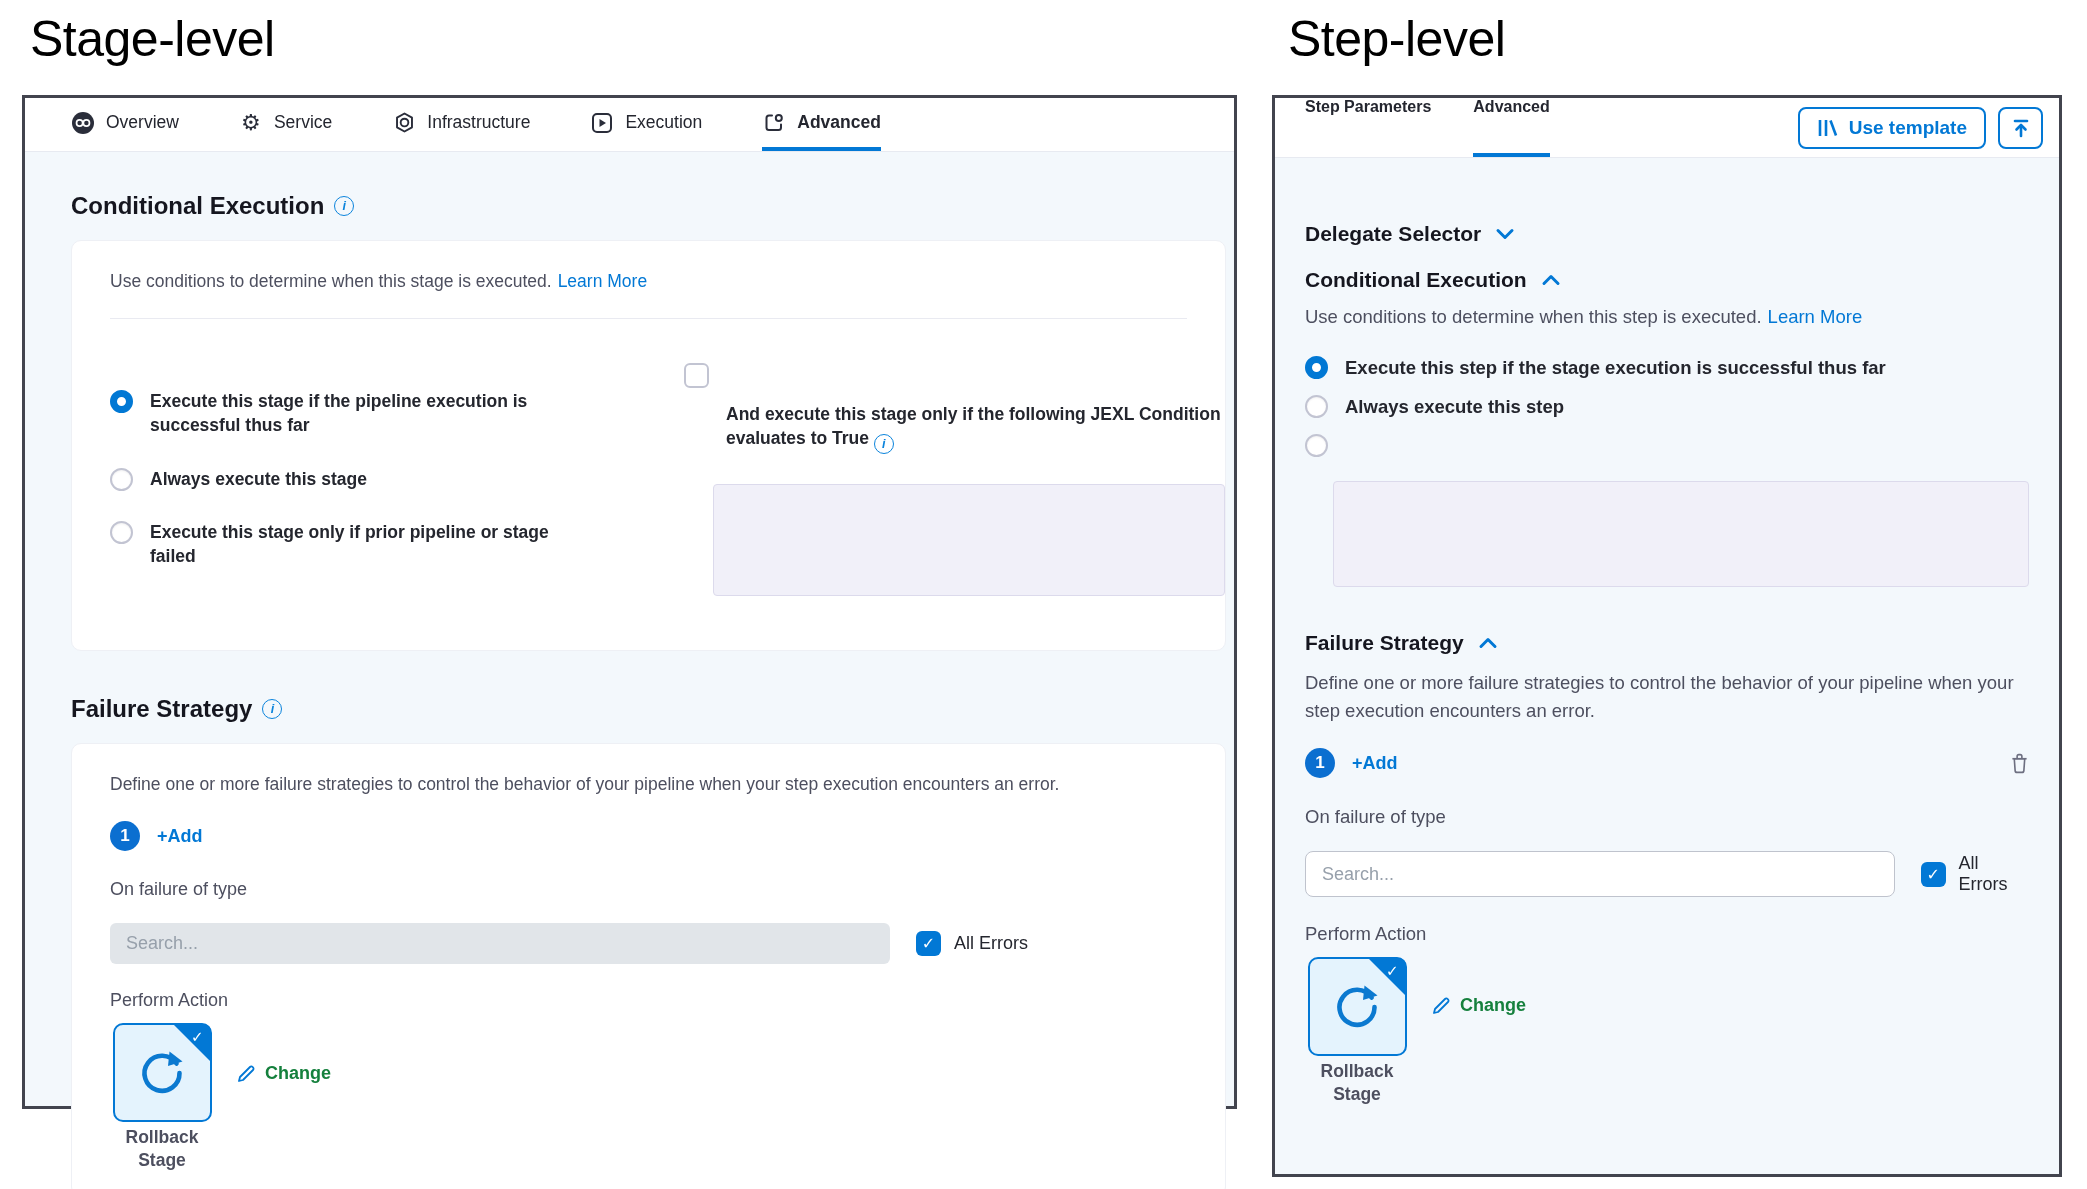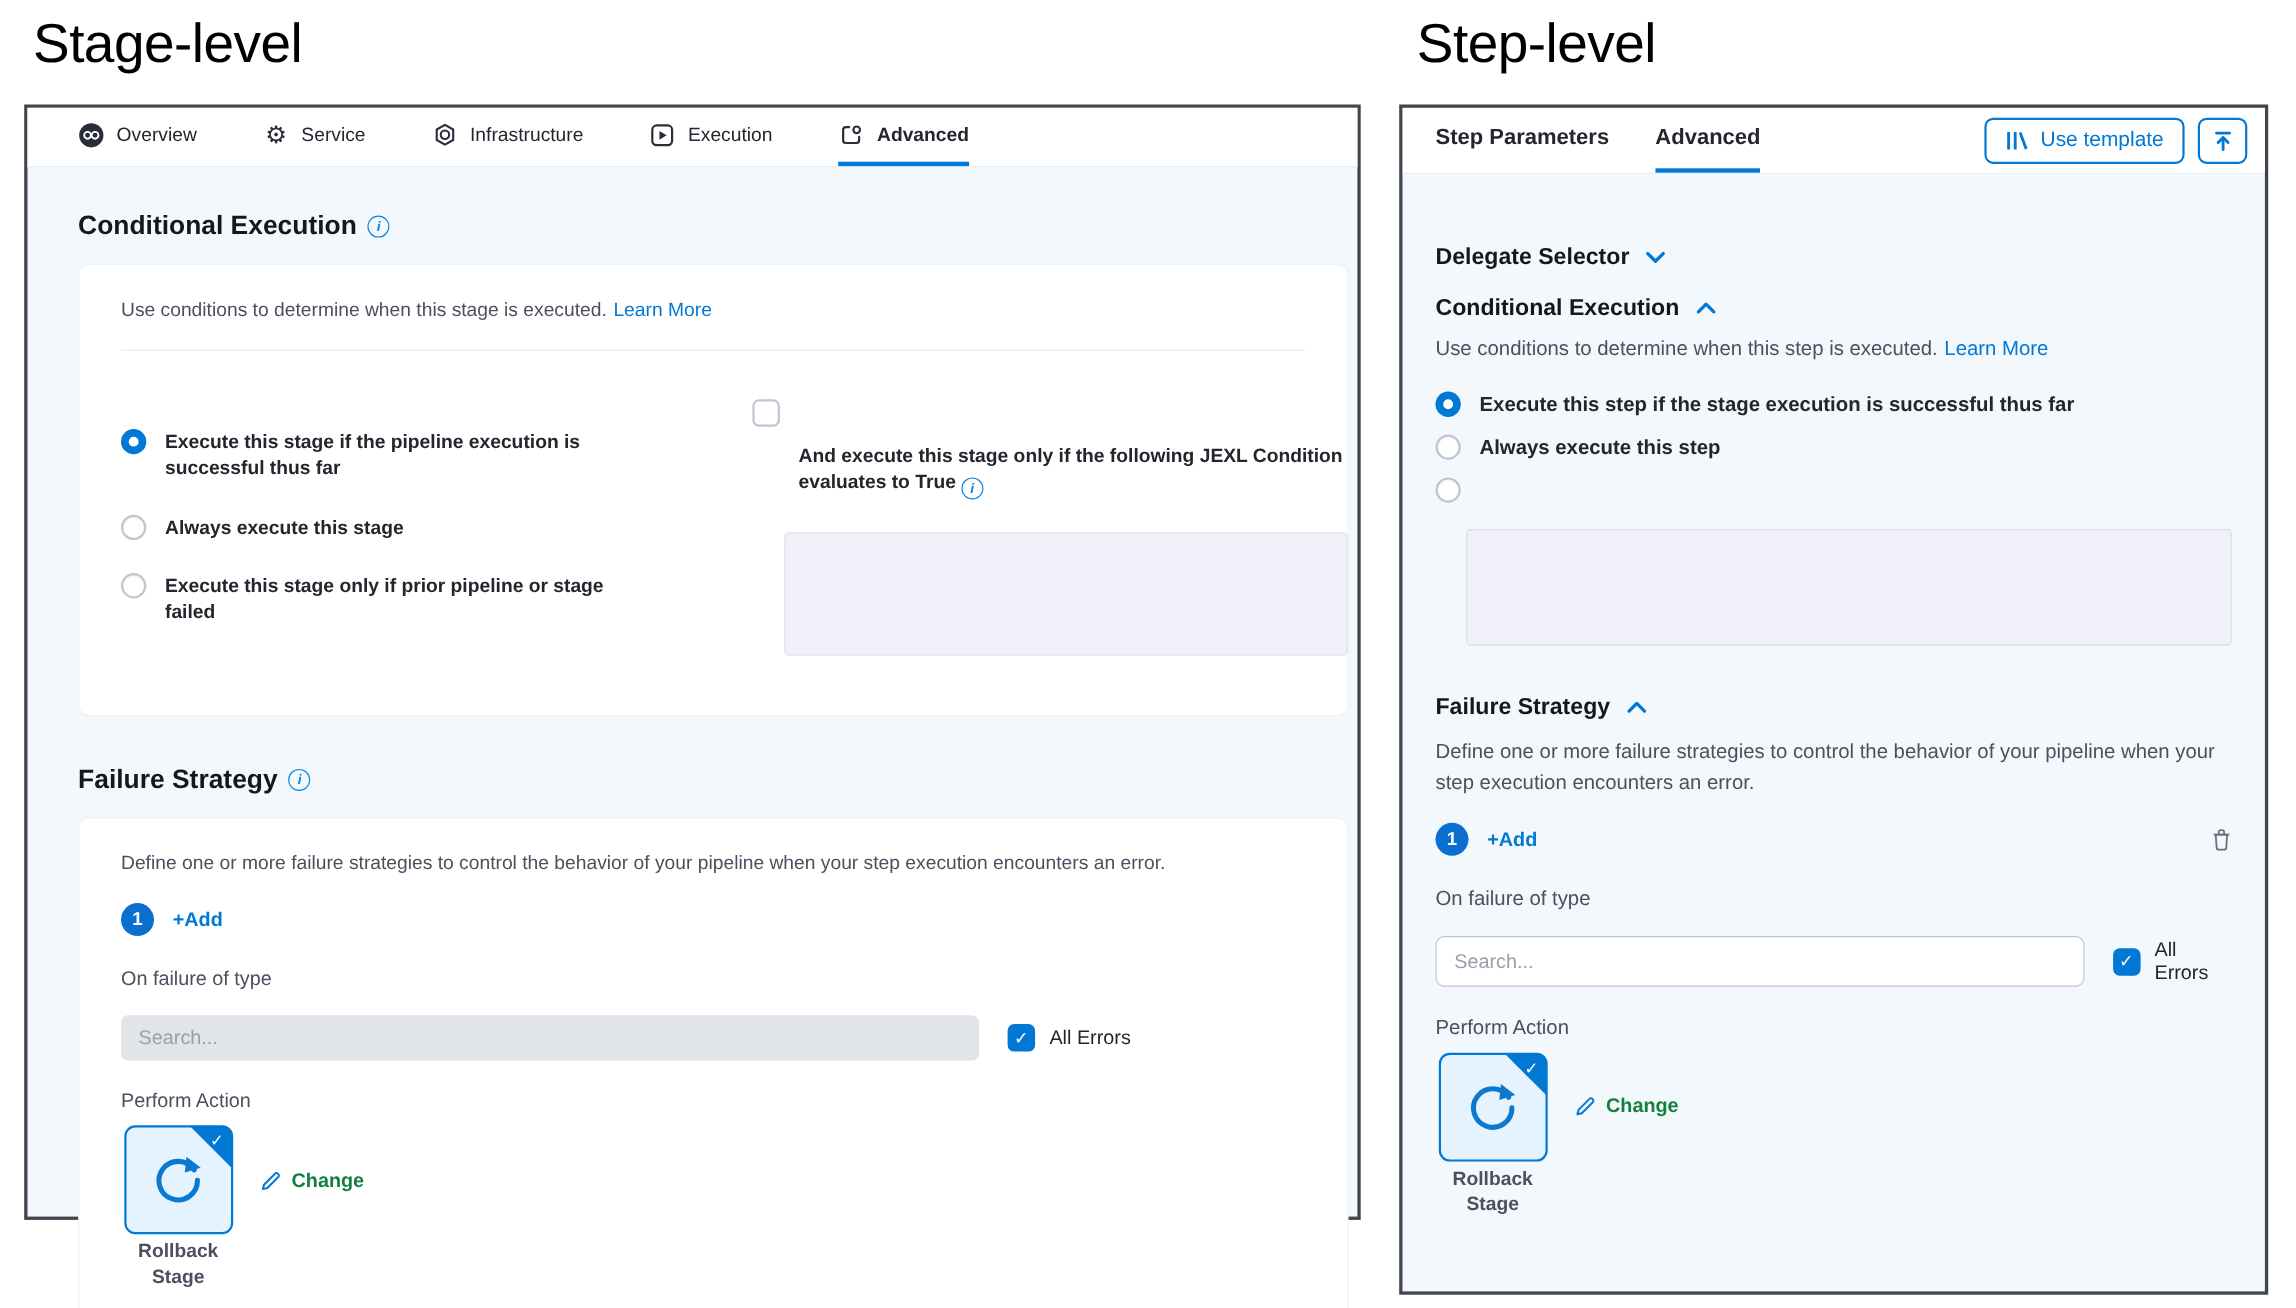--- a/index.html
+++ b/index.html
@@ -122,31 +122,31 @@
   #stage-perform{ margin-top:26px; }
   .tile-row{ margin-top:12px; display:flex; align-items:flex-start; }
   .tile-row .change-link{ margin:40px 0 0 22px; }
 
   
   .step-header{
     height:60px; background:#fff; border-bottom:1px solid #e7eaf1;
     display:flex; align-items:stretch; padding:0 16px 0 30px;
   }
   .step-tab{
-    display:flex; align-items:center;
-    font-size:20px; font-weight:700; color:#24262f;
+    display:flex; align-items:flex-start;
+    font-size:16px; font-weight:700; color:#24262f;
     margin-right:42px; border-bottom:4px solid transparent; cursor:pointer;
   }
   .step-tab.inactive{ font-weight:600; }
   .step-tab.active{ border-bottom-color:#0278d5; }
   .header-actions{ margin-left:auto; display:flex; align-items:center; gap:12px; }
   .btn-outline{
     display:flex; align-items:center; gap:10px; height:42px; padding:0 17px;
     border:2px solid #0278d5; border-radius:8px; background:#fff;
-    color:#0278d5; font-size:19px; font-weight:400; cursor:pointer;
+    color:#0278d5; font-size:19px; font-weight:700; cursor:pointer;
     font-family:"Liberation Sans","DejaVu Sans",sans-serif;
   }
   .btn-icon{
     width:45px; height:42px; border:2px solid #0278d5; border-radius:8px; background:#fff;
     display:flex; align-items:center; justify-content:center; cursor:pointer;
   }
   .step-content{ padding:64px 30px 0 30px; }
   .collapse-row{
     display:flex; align-items:center; gap:14px;
     font-size:21px; font-weight:700; color:#15161f; cursor:pointer;

